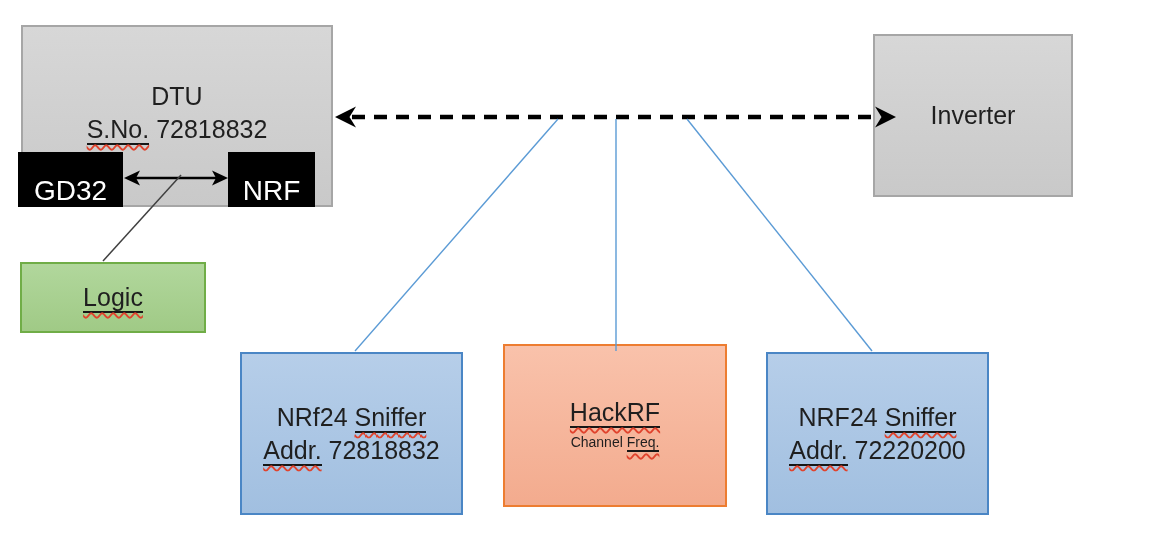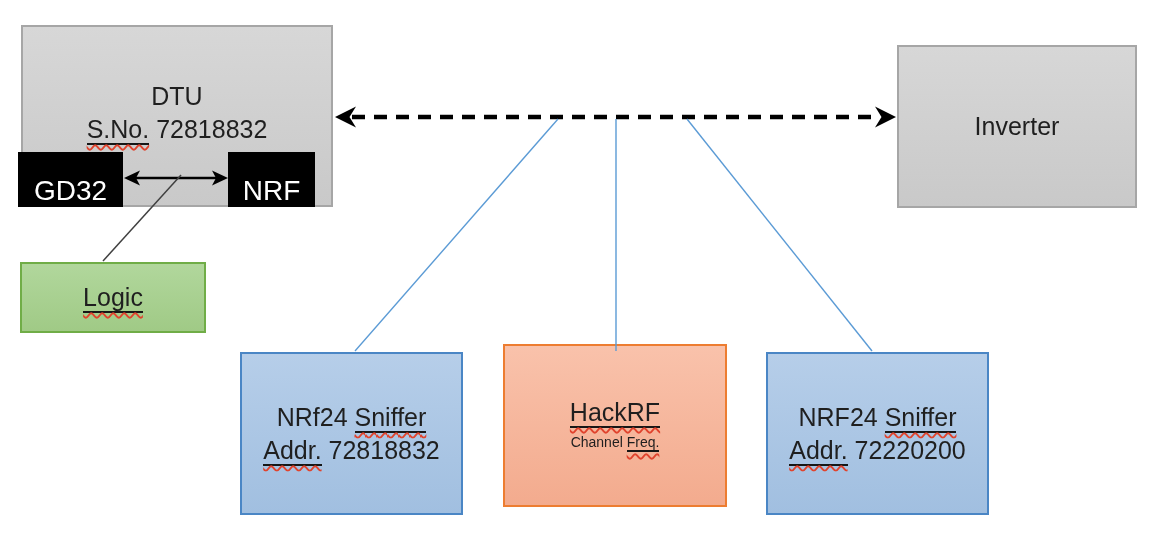--- a/index.html
+++ b/index.html
@@ -28,21 +28,21 @@
     text-decoration-line:underline;
     text-decoration-style:wavy;
     text-decoration-color:#e0432d;
     text-decoration-thickness:1.5px;
     text-underline-offset:6px;
   }
   
   .ub { border-bottom:2px solid #161616; }
   .small { font-size:14px; line-height:26px; }
   #dtu-box      { left:21px;  top:25px;  width:312px; height:182px; padding-bottom:6px; }
-  #inverter-box { left:897px; top:34px;  width:240px; height:163px;margin-top:11px; }
+  #inverter-box { left:873px; top:34px;  width:200px; height:163px; }
   #logic-box    { left:20px;  top:262px; width:186px; height:71px; }
   #sniffer-left-box  { left:240px; top:352px; width:223px; height:163px; }
   #hackrf-box        { left:503px; top:344px; width:224px; height:163px; }
   #sniffer-right-box { left:766px; top:352px; width:223px; height:163px; }
   #gd32-chip { left:18px;  top:152px; width:105px; height:55px; }
   #nrf-chip  { left:228px; top:152px; width:87px; height:55px; }
   #wires { position:absolute; left:0; top:0; width:1157px; height:543px; z-index:3; pointer-events:none; }
 </style>
 </head>
 <body>

